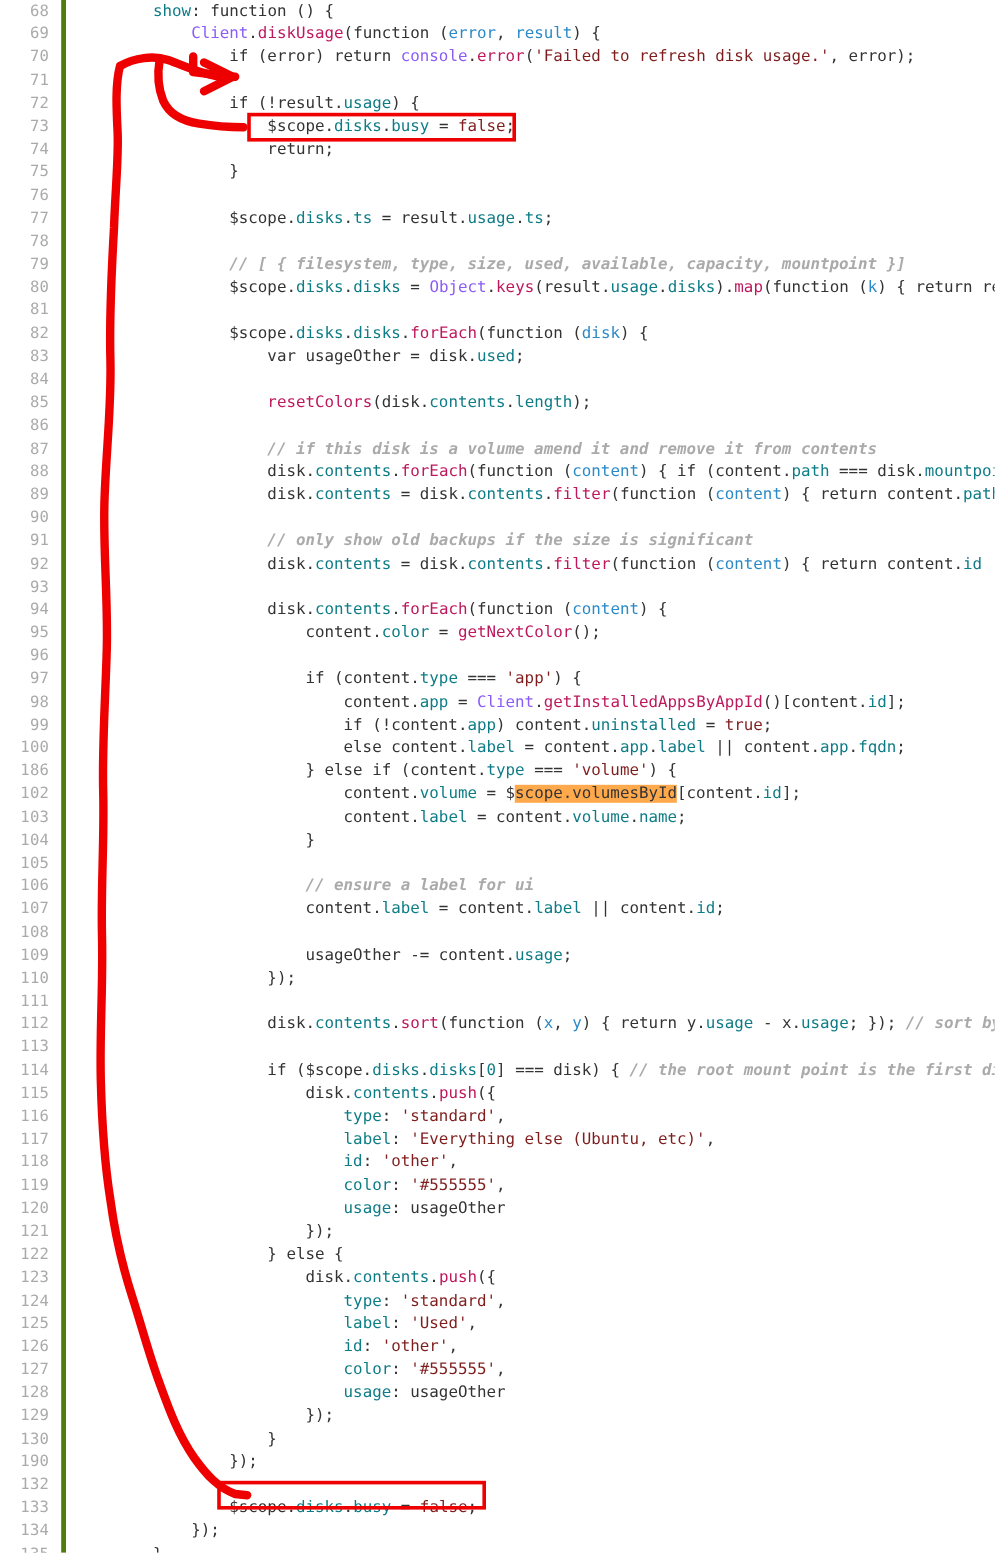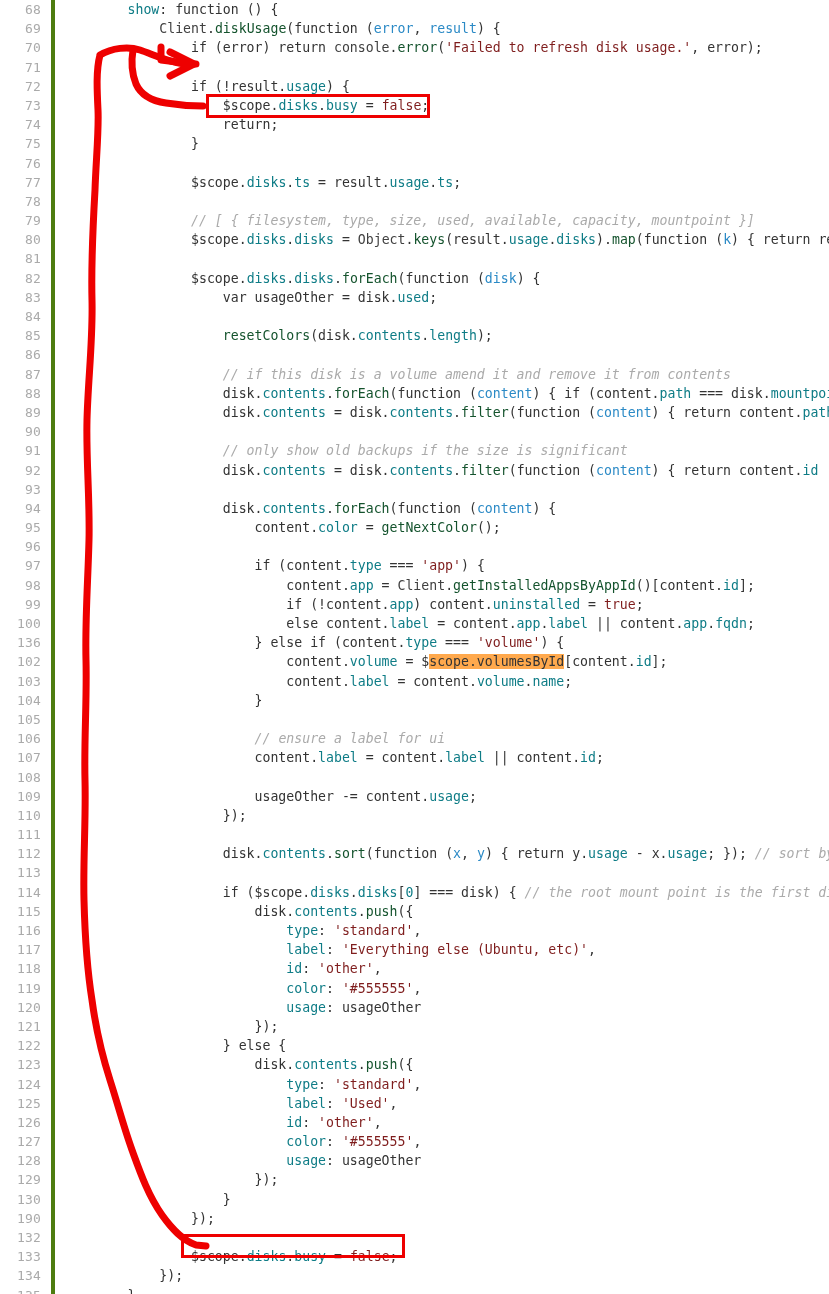--- a/index.html
+++ b/index.html
@@ -62,25 +62,25 @@
     font-size: 13.2px;
     padding-left: 9px;
     white-space: pre;
     font-family: "DejaVu Sans Mono", "Liberation Mono", monospace;
     color: #333333;
   }
 
   
   .t-plain   { color: #333333; }
   .t-prop    { color: #0e7c86; }
-  .t-fn      { color: #14532d; }
+  .t-fn      { color: #be185d; }
   .t-str     { color: #7f1d1d; }
-  .t-com     { color: #aaaaaa; font-style: italic; }
+  .t-com     { color: #aaaaaa; font-style: italic; font-weight: bold; }
   .t-param   { color: #2b8ac6; }
-  .t-cls     { color: #404040; }
+  .t-cls     { color: #8b5cf6; }
   .t-num     { color: #0e7c86; }
   .t-bool    { color: #7f1d1d; }
   .hl-orange { background: #ffa94d; }
 
   
   .annot {
     position: absolute;
     left: 0;
     top: 0;
     width: 829px;
@@ -128,21 +128,21 @@
       <div class="ln">91</div>
       <div class="ln">92</div>
       <div class="ln">93</div>
       <div class="ln">94</div>
       <div class="ln">95</div>
       <div class="ln">96</div>
       <div class="ln">97</div>
       <div class="ln">98</div>
       <div class="ln">99</div>
       <div class="ln">100</div>
-      <div class="ln">136</div>
+      <div class="ln">186</div>
       <div class="ln">102</div>
       <div class="ln">103</div>
       <div class="ln">104</div>
       <div class="ln">105</div>
       <div class="ln">106</div>
       <div class="ln">107</div>
       <div class="ln">108</div>
       <div class="ln">109</div>
       <div class="ln">110</div>
       <div class="ln">111</div>

